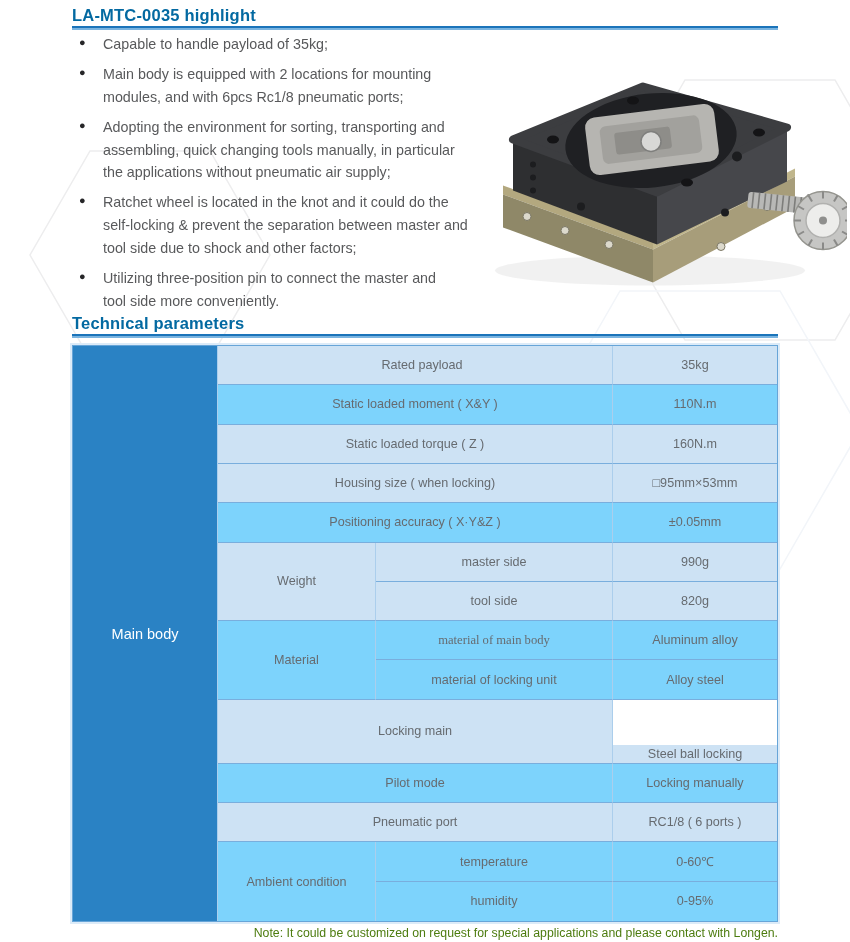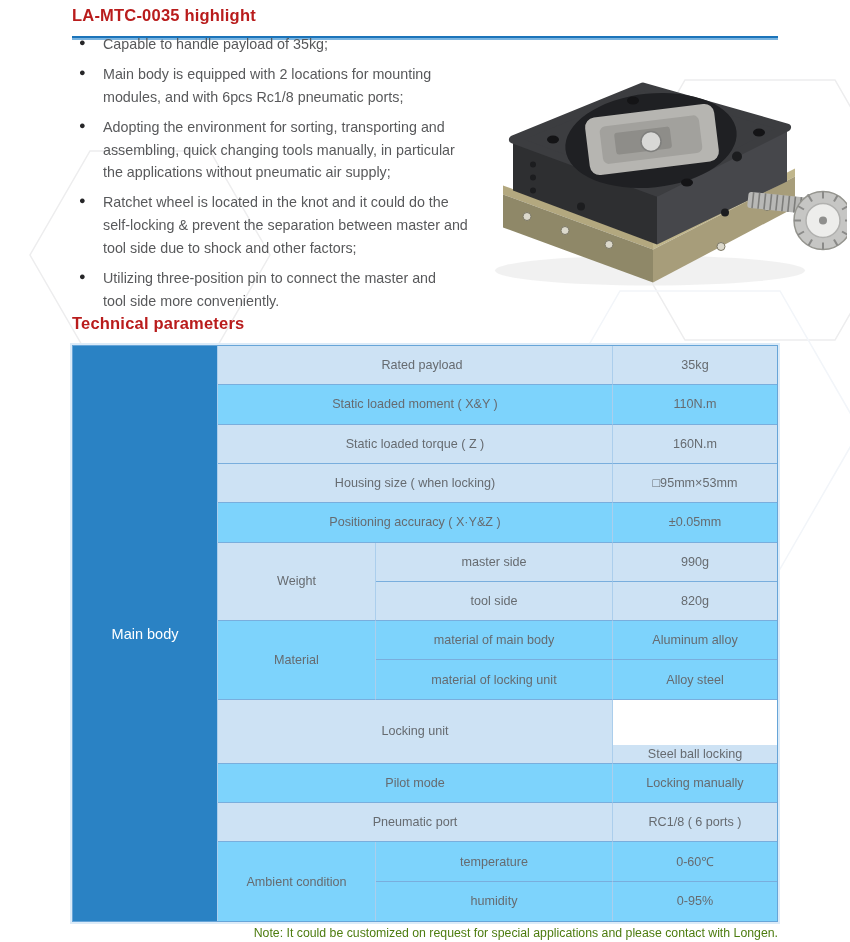--- a/index.html
+++ b/index.html
@@ -2,21 +2,21 @@
 <html><head>
 <meta charset="utf-8">
 <style>
   * { margin:0; padding:0; box-sizing:border-box; }
   html,body { width:850px; height:942px; background:#ffffff; overflow:hidden;
               font-family:"Liberation Sans", sans-serif; }
   .abs { position:absolute; }
 
   
   .section-head { left:72px; width:706px; }
-  .section-head .head-text { font-size:16.5px; font-weight:600; color:#b91c1c; letter-spacing:.2px; padding-bottom:11px; }
+  .section-head .head-text { font-size:16.5px; font-weight:600; color:#0369a1; letter-spacing:.2px; padding-bottom:1px; }
   .head-rule { height:4px; width:100%;
                background:linear-gradient(to bottom,#1b74ba 0 55%, #7ab4e0 55% 100%); }
 
   
   .features { left:72px; top:33px; width:400px; }
   .feature-item { position:relative; padding-left:31px; margin-bottom:7px;
                   font-size:14.3px; line-height:1.6; color:#58595b; white-space:pre-line; }
   .feature-item .dot { position:absolute; left:7px; top:1px; font-size:11px; color:#262628; }
 
   
@@ -179,26 +179,26 @@
   <div class="cell plain" style="grid-area:5/2/6/4;">Positioning accuracy ( X·Y&amp;Z )</div>
   <div class="cell plain lastcol" style="grid-area:5/4/6/5;">±0.05mm</div>
 
   <div class="cell shade" style="grid-area:6/2/8/3;">Weight</div>
   <div class="cell shade" style="grid-area:6/3/7/4;">master side</div>
   <div class="cell shade lastcol" style="grid-area:6/4/7/5;">990g</div>
   <div class="cell shade" style="grid-area:7/3/8/4;">tool side</div>
   <div class="cell shade lastcol" style="grid-area:7/4/8/5;">820g</div>
 
   <div class="cell plain" style="grid-area:8/2/10/3;">Material</div>
-  <div class="cell plain" style="grid-area:8/3/9/4;">material of main body</div>
+  <div class="cell plain" style="grid-area:8/3/9/4;font-family:Liberation Serif, serif;">material of main body</div>
   <div class="cell plain lastcol" style="grid-area:8/4/9/5;">Aluminum alloy</div>
   <div class="cell plain" style="grid-area:9/3/10/4;">material of locking unit</div>
   <div class="cell plain lastcol" style="grid-area:9/4/10/5;">Alloy steel</div>
 
-  <div class="cell shade" style="grid-area:10/2/11/4;">Locking unit</div>
+  <div class="cell shade" style="grid-area:10/2/11/4;">Locking main</div>
   <div class="cell shade lastcol" style="grid-area:10/4/11/5;margin-top:45px;">Steel ball locking</div>
 
   <div class="cell plain" style="grid-area:11/2/12/4;">Pilot mode</div>
   <div class="cell shade" style="grid-area:12/2/13/4;">Pneumatic port</div>
 
   <div class="cell plain lastcol" style="grid-area:11/4/12/5;">Locking manually</div>
   <div class="cell shade lastcol" style="grid-area:12/4/13/5;">RC1/8 ( 6 ports )</div>
 
   <div class="cell plain lastrow" style="grid-area:13/2/15/3;">Ambient condition</div>
   <div class="cell plain" style="grid-area:13/3/14/4;">temperature</div>

